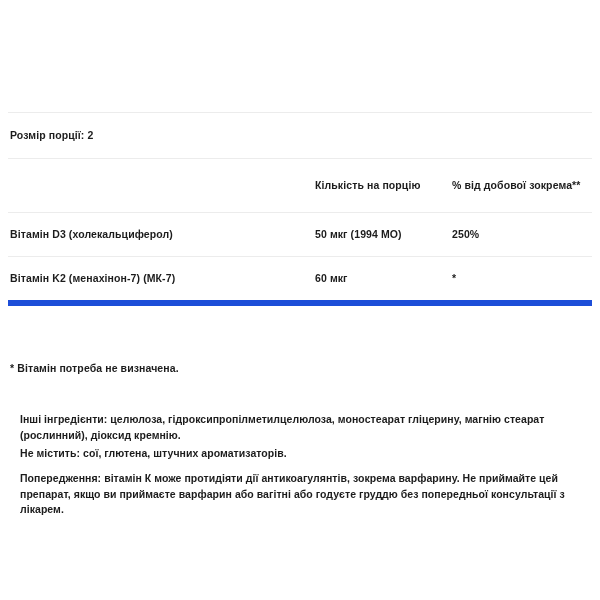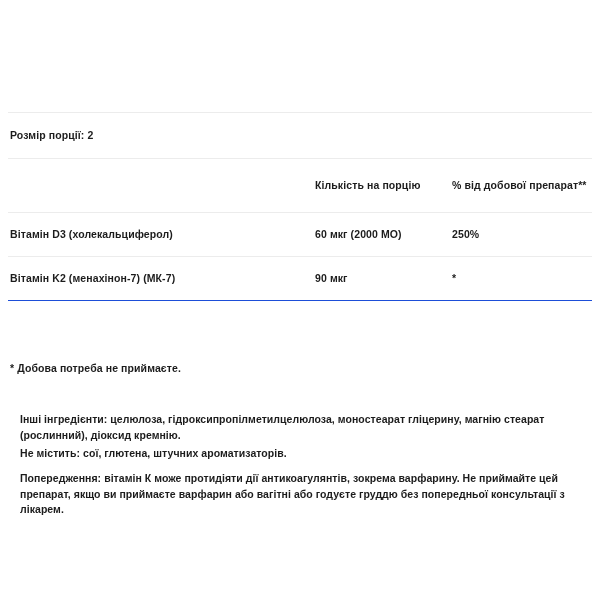--- a/index.html
+++ b/index.html
@@ -30,21 +30,21 @@
     top: 112px;
     width: 584px;
     border-collapse: collapse;
     table-layout: fixed;
   }
 
   .facts tr {
     border-top: 1px solid #ececec;
   }
   .facts tr:last-child {
-    border-bottom: 1px solid #1d4ed8;
+    border-bottom: 6px solid #1d4ed8;
   }
 
   .facts td {
     padding: 0;
     vertical-align: middle;
     font-size: 10.5px;
     font-weight: bold;
     letter-spacing: 0.1px;
     line-height: 13px;
     color: #1c1c1c;
@@ -104,38 +104,38 @@
       <tr class="row-serving">
         <td class="col-name">Розмір порції: 2</td>
         <td class="col-amount"></td>
         <td class="col-dv"></td>
       </tr>
 
 
       <tr class="row-head">
         <td class="col-name"></td>
         <td class="col-amount">Кількість на порцію</td>
-        <td class="col-dv">% від добової препарат**</td>
+        <td class="col-dv">% від добової зокрема**</td>
       </tr>
 
       <tr class="row-item">
         <td class="col-name">Вітамін D3 (холекальциферол)</td>
-        <td class="col-amount">60 мкг (2000 МО)</td>
+        <td class="col-amount">50 мкг (1994 МО)</td>
         <td class="col-dv">250%</td>
       </tr>
 
       <tr class="row-item">
         <td class="col-name">Вітамін K2 (менахінон-7) (МК-7)</td>
-        <td class="col-amount">90 мкг</td>
+        <td class="col-amount">60 мкг</td>
         <td class="col-dv">*</td>
       </tr>
     </tbody>
   </table>
 
-  <div class="footnote">* Добова потреба не приймаєте.</div>
+  <div class="footnote">* Вітамін потреба не визначена.</div>
 
   <p class="para para-ingredients">Інші інгредієнти: целюлоза, гідроксипропілметилцелюлоза, моностеарат гліцерину, магнію стеарат (рослинний), діоксид кремнію.</p>
 
   <p class="para para-free">Не містить: сої, глютена, штучних ароматизаторів.</p>
 
   <p class="para para-warning">Попередження: вітамін К може протидіяти дії антикоагулянтів, зокрема варфарину. Не приймайте цей препарат, якщо ви приймаєте варфарин або вагітні або годуєте груддю без попередньої консультації з лікарем.</p>
 
 </div>
 
 </body></html>

